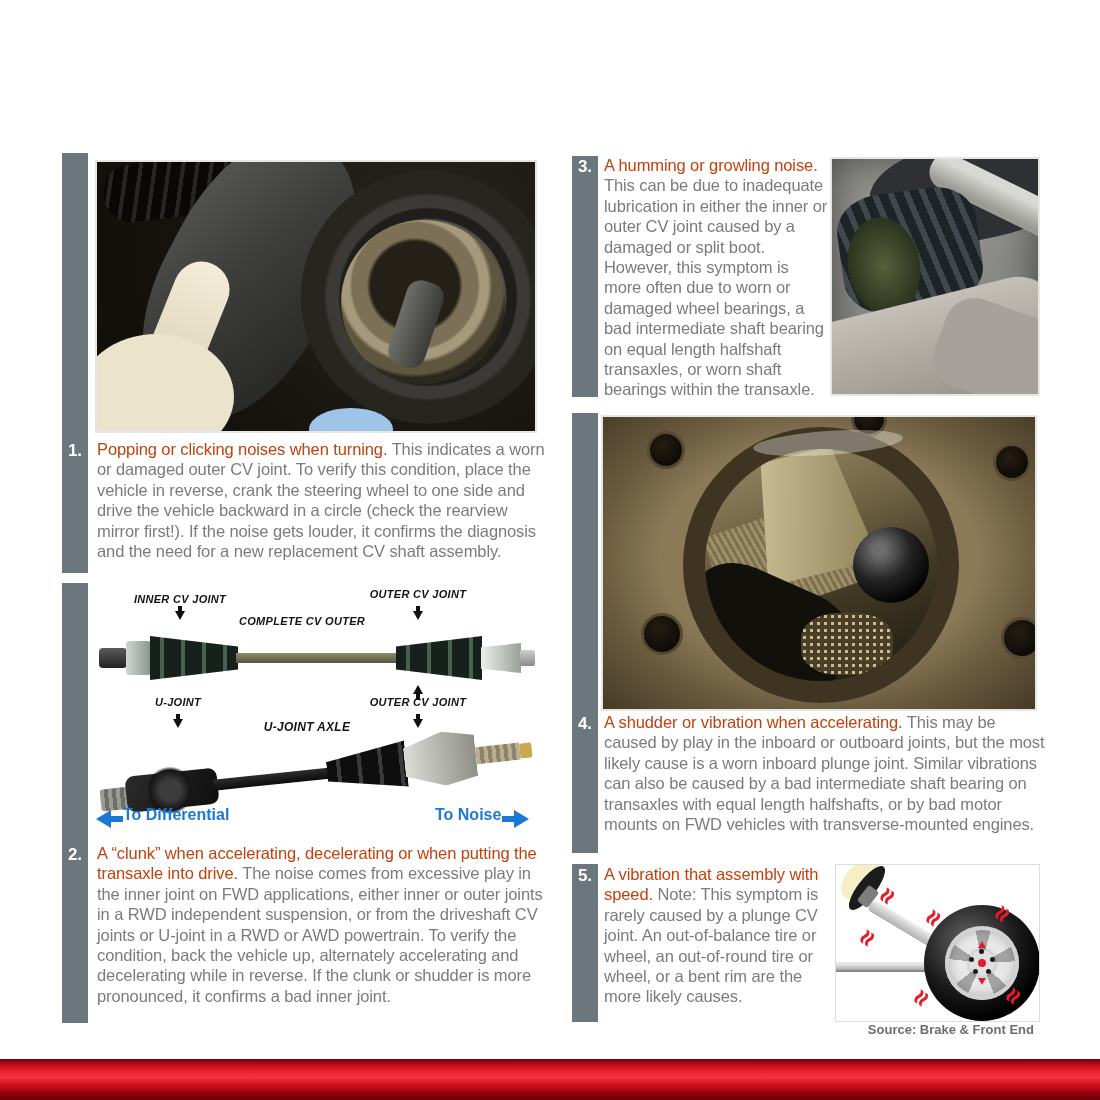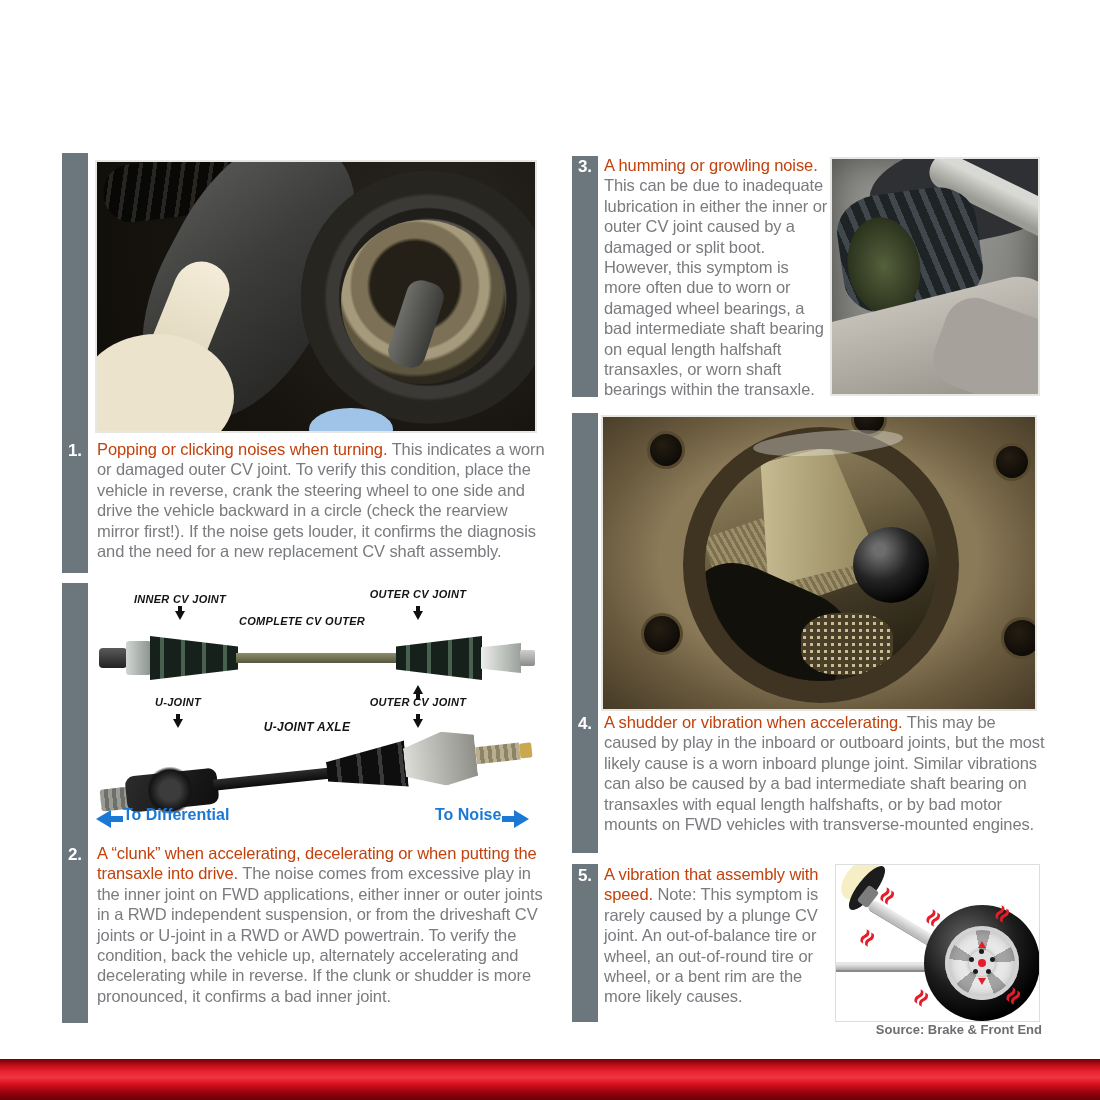--- a/index.html
+++ b/index.html
@@ -137,21 +137,21 @@
                box-shadow:inset 0 0 0 4px #d2d2d2, inset 0 0 14px rgba(0,0,0,.4); }
   .i5-hub { position:absolute; left:133px; top:85px; width:26px; height:26px; border-radius:50%; background:#e0e0e0; box-shadow:0 0 4px rgba(0,0,0,.3); }
   .i5-dot { position:absolute; left:9px; top:9px; width:8px; height:8px; border-radius:50%; background:#e51c29; }
   .i5-lug { position:absolute; width:5px; height:5px; border-radius:50%; background:#1a1a1a; }
   .i5-arr { position:absolute; width:0; height:0; border-left:4px solid rgba(0,0,0,0); border-right:4px solid rgba(0,0,0,0); }
   .i5-arr-up { left:142px; top:76px; border-bottom:7px solid #e51c29; }
   .i5-arr-dn { left:142px; top:113px; border-top:7px solid #e51c29; }
   .sq { position:absolute; color:#e51c29; font-weight:700; font-size:22px; line-height:1;
         transform:rotate(-55deg) scaleY(1.25); font-family:"DejaVu Sans", sans-serif; }
 
-  .source { position:absolute; top:1022px; right:58px; font-size:13px; font-weight:700; color:#6d6e71; }
+  .source { position:absolute; top:1022px; right:66px; font-size:13px; font-weight:700; color:#6d6e71; }
 </style>
 </head>
 <body>
 
 <div class="page">
 
 
   <div class="bar" style="left:62px; top:153px; height:420px;"></div>
   <div class="photo photo1" style="left:95px; top:160px; width:442px; height:273px;">
     <div class="p1-spring"></div>

